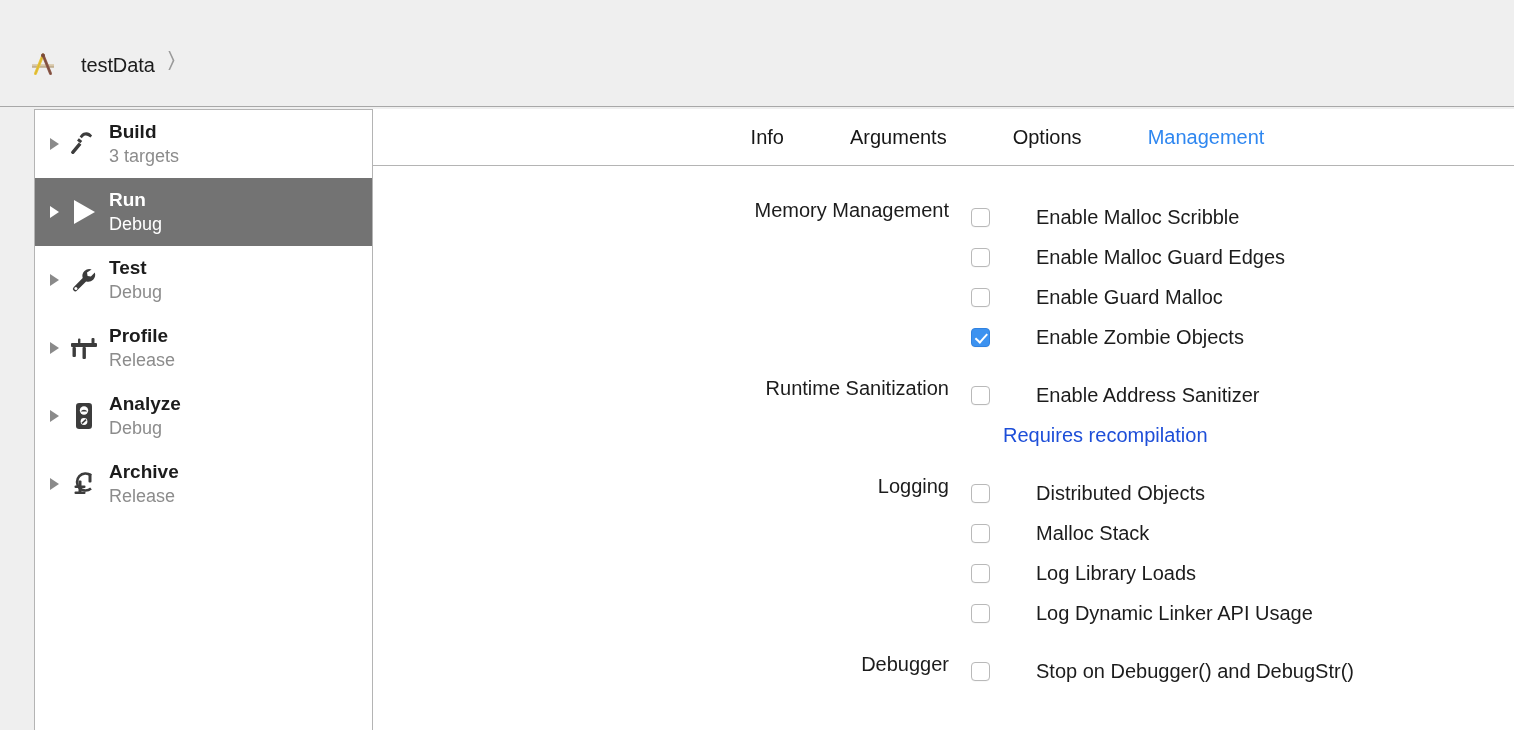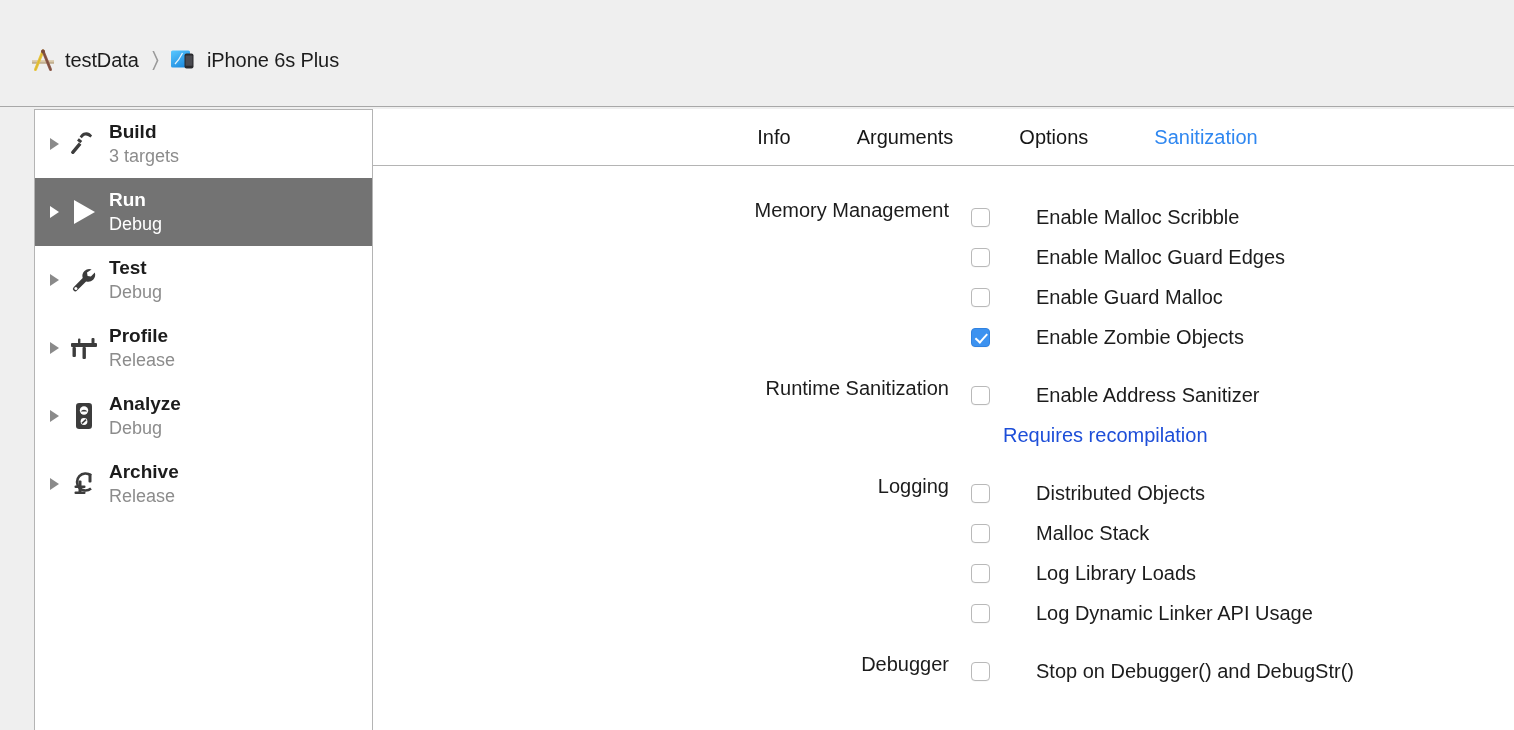--- a/index.html
+++ b/index.html
@@ -33,22 +33,23 @@
   .breadcrumb {
     position: absolute;
     left: 30px;
     top: 43px;
     display: flex;
     align-items: center;
     height: 34px;
   }
   .crumb {
     display: flex;
-    align-items: center;
+    align-items: flex-end;
     height: 34px;
+    gap: 16px;
   }
   .crumb-label {
     font-size: 20px;
     color: #1c1c1c;
     margin-left: 9px;
     letter-spacing: -0.1px;
   }
   .crumb-sep {
     font-size: 22px;
     color: #9a9a9a;
@@ -245,37 +246,20 @@
               <line x1="13.6" y1="5.5" x2="20.5" y2="22.5" stroke="#6d4337" stroke-width="1" opacity="0.6"></line>
             </g>
             <circle cx="13" cy="4.4" r="1.9" fill="#7a4a3a"></circle>
           </svg>
         </span>
         <span class="crumb-label">testData</span>
       </div>
 
       <span class="crumb-sep">〉</span>
 
-      <div class="crumb">
-        <span class="icon-device">
-          <svg width="28" height="24" viewBox="0 0 28 24">
-            <defs>
-              <linearGradient id="simg" x1="0" y1="0" x2="0.6" y2="1">
-                <stop offset="0" stop-color="#59c8ff"></stop>
-                <stop offset="1" stop-color="#1f8de0"></stop>
-              </linearGradient>
-            </defs>
-            <rect x="1" y="2.5" width="19" height="17" rx="1.6" fill="url(#simg)"></rect>
-            <path d="M5 16 C9 12, 11 8, 12.5 5" stroke="#ffffff" stroke-width="1.3" fill="none" opacity="0.85"></path>
-            <rect x="14.5" y="5.5" width="9" height="15" rx="2" fill="#2b2b2e"></rect>
-            <rect x="15.6" y="7.6" width="6.8" height="10.2" rx="0.6" fill="#4a4a50"></rect>
-          </svg>
-        </span>
-        <span class="crumb-label">iPhone 6s Plus</span>
-      </div>
 
     </div>
   </div>
 
   <div class="sidebar">
 
     <div class="scheme-row">
       <span class="disclosure">
           <span class="tri"></span>
         </span>
@@ -392,21 +376,21 @@
 
   </div>
 
   <div class="detail">
 
     <div class="tabbar">
       <div class="tabs">
         <span class="tab">Info</span>
         <span class="tab">Arguments</span>
         <span class="tab">Options</span>
-        <span class="tab active">Sanitization</span>
+        <span class="tab active">Management</span>
       </div>
     </div>
 
     <div class="form">
 
       <div class="frow">
         <div class="flabel">Memory Management</div>
         <div class="fields">
           <div class="field-line">
             <span class="cbox"></span>

